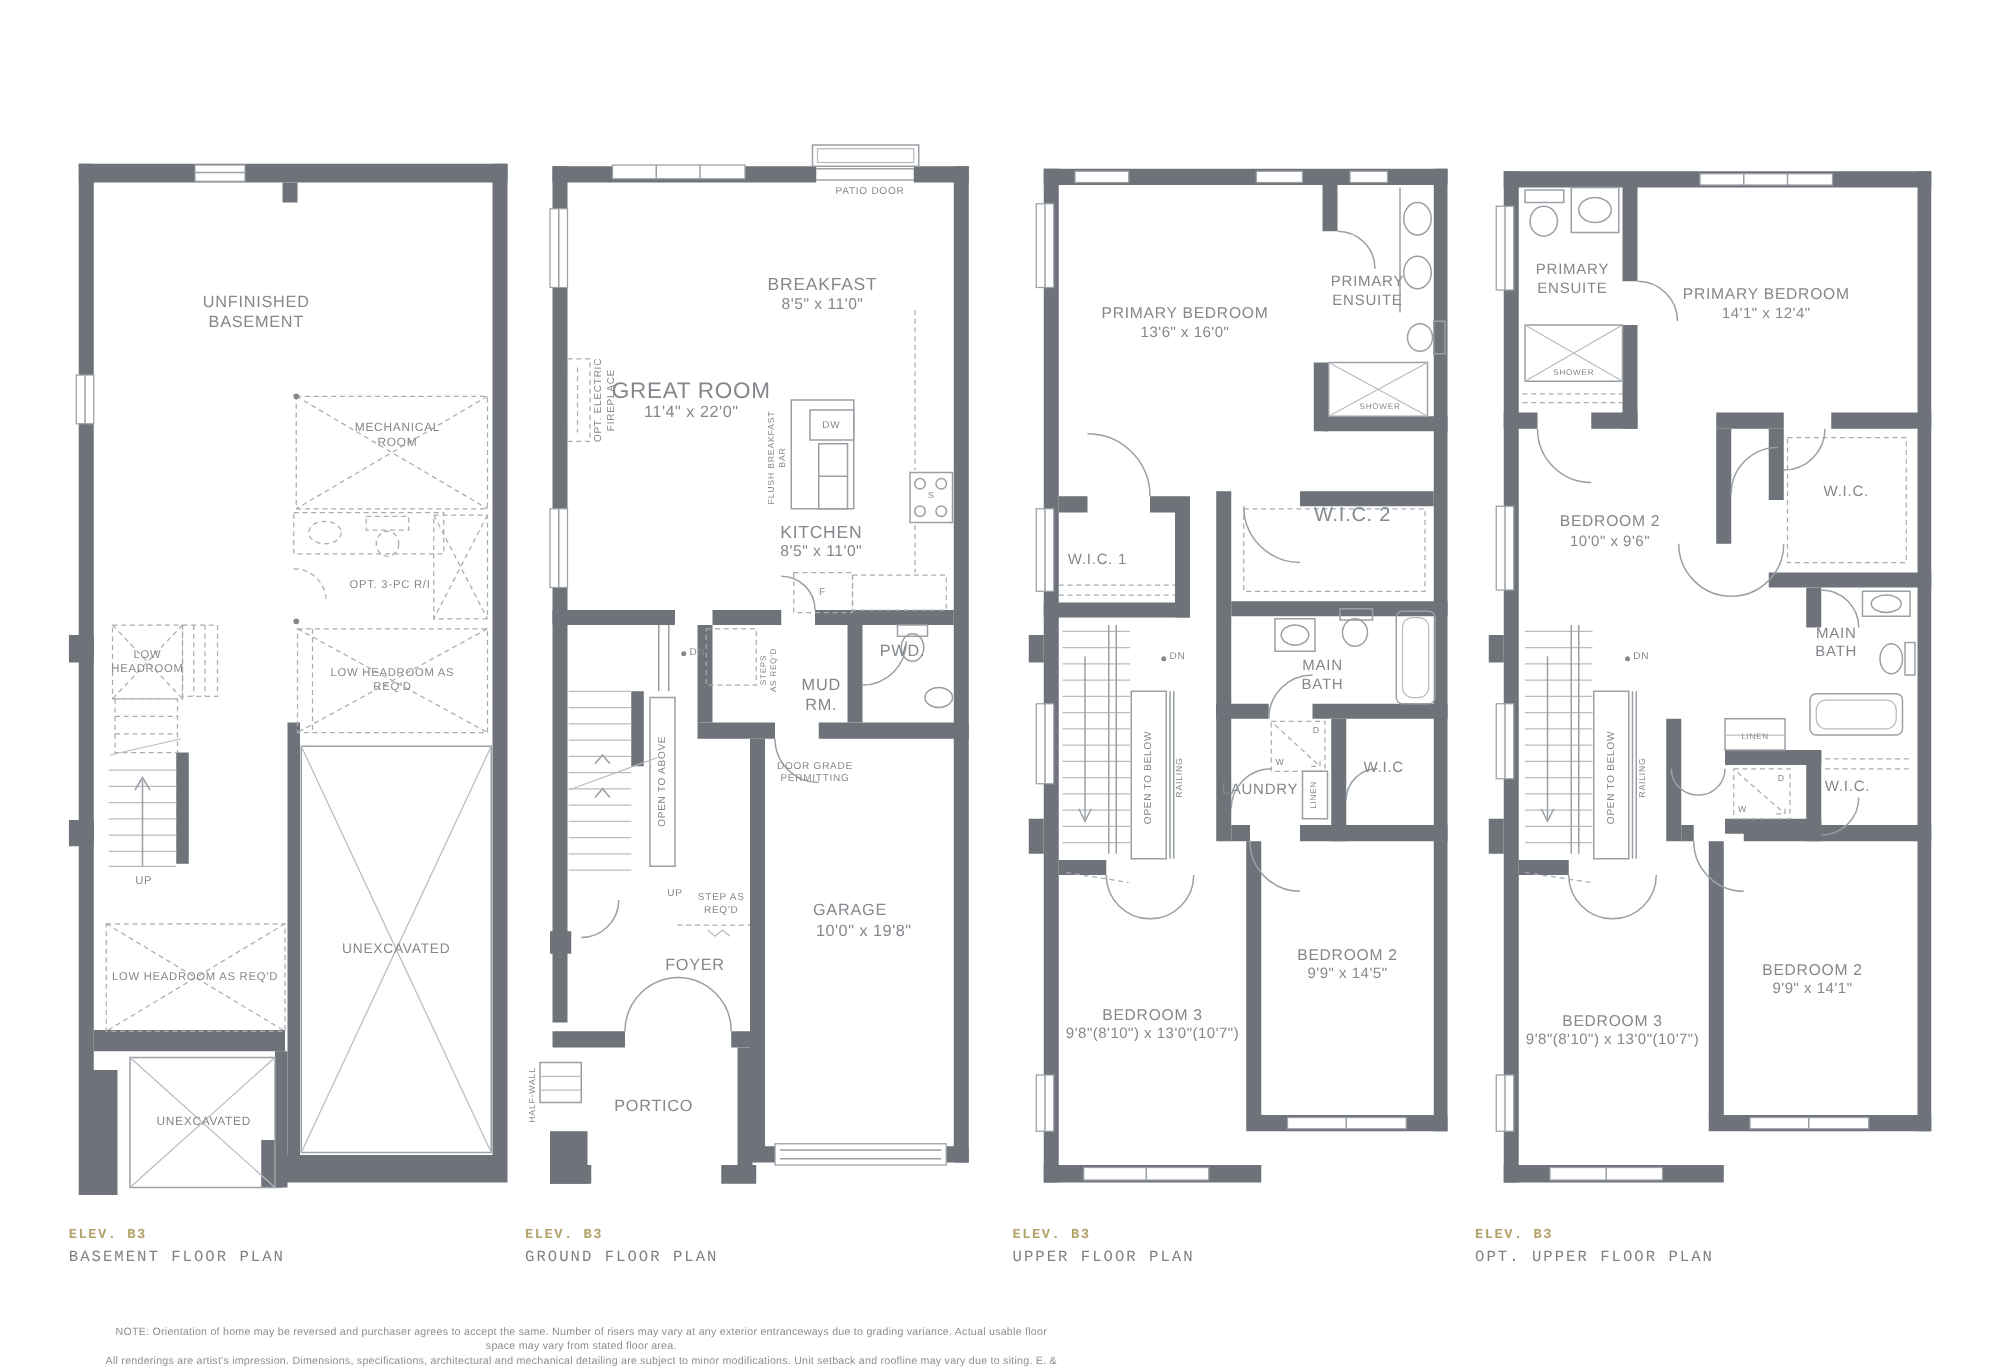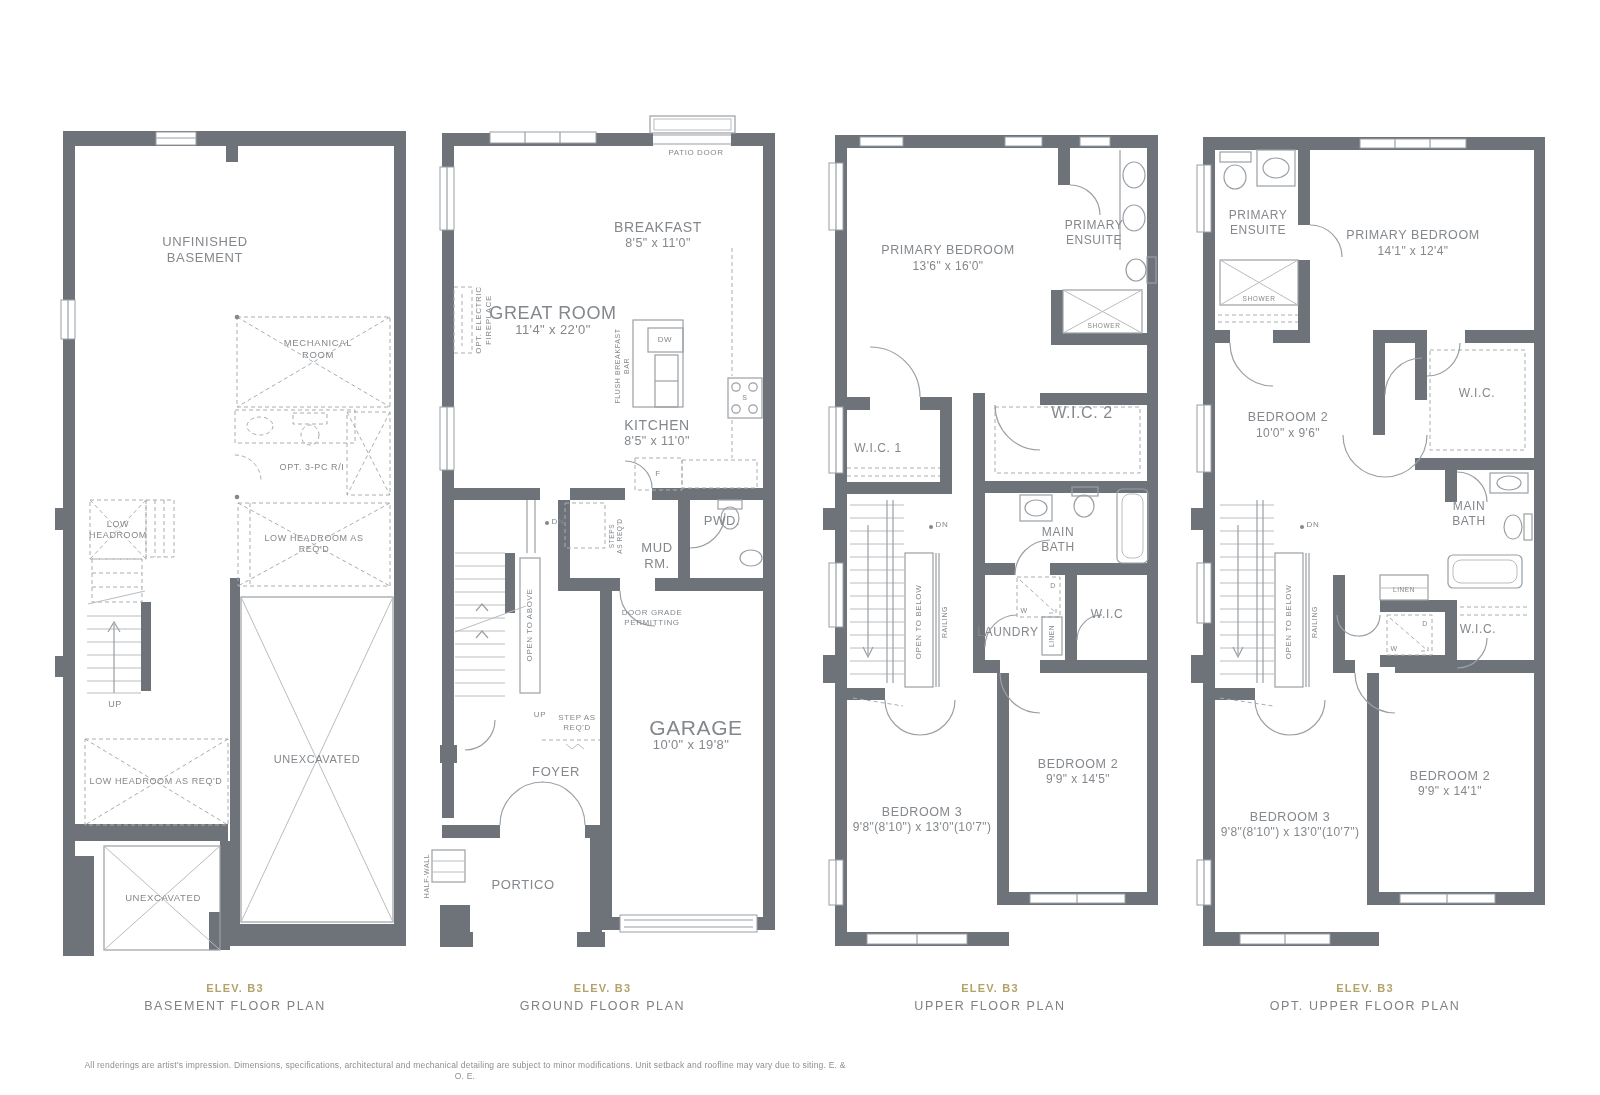--- a/index.html
+++ b/index.html
@@ -9,21 +9,21 @@
   .plan svg{position:absolute;left:0;top:0;}
   .lbl{position:absolute;transform:translate(-50%,-50%);color:#84888c;letter-spacing:.6px;text-align:center;white-space:pre-line;line-height:1.25;}
   .lbl.rot{transform:translate(-50%,-50%) rotate(-90deg);white-space:pre;}
   .lbl.dim{letter-spacing:.4px;}
   .wall{fill:#6e737a;}
   .ln{stroke:#9aa0a5;fill:none;stroke-width:1.2;}
   .lt{stroke:#b9bcbf;fill:none;stroke-width:1;}
   .dsh{stroke:#a8adb1;fill:none;stroke-width:1;stroke-dasharray:4 3;}
   .win{fill:#ffffff;stroke:#9aa0a5;stroke-width:1;}
   .dot{fill:#84888c;}
-  .caption{position:absolute;text-align:center;}
+  .caption{position:absolute;text-align:left;font-family:Liberation Mono, monospace;}
   .cap-elev{font-size:11px;font-weight:bold;letter-spacing:1.2px;color:#b3a269;}
   .cap-name{font-size:12.5px;letter-spacing:1.6px;color:#7e8286;margin-top:5px;}
   .note{position:absolute;left:80px;top:1060px;width:770px;text-align:center;font-size:8.5px;line-height:1.35;letter-spacing:.2px;color:#8b8f93;}
 </style>
 </head>
 <body>
 
 <div class="page">
 
 
@@ -243,21 +243,21 @@
 RM.</div>
     <div class="lbl rot" style="left:196px;top:428px;font-size:6.5px">STEPS
 AS REQ'D</div>
     <div class="lbl" style="left:138px;top:414px;font-size:8px">DN</div>
     <div class="lbl rot" style="left:110px;top:517px;font-size:8px">OPEN TO ABOVE</div>
     <div class="lbl" style="left:120px;top:607px;font-size:8px">UP</div>
     <div class="lbl" style="left:157px;top:615px;font-size:8px">STEP AS
 REQ'D</div>
     <div class="lbl" style="left:232px;top:510px;font-size:8px">DOOR GRADE
 PERMITTING</div>
-    <div class="lbl" style="left:276px;top:620px;font-size:21px">GARAGE</div>
+    <div class="lbl" style="left:260px;top:620px;font-size:13px">GARAGE</div>
     <div class="lbl dim" style="left:271px;top:637px;font-size:13px">10'0" x 19'8"</div>
     <div class="lbl" style="left:136px;top:664px;font-size:13px">FOYER</div>
     <div class="lbl" style="left:103px;top:777px;font-size:13px">PORTICO</div>
     <div class="lbl rot" style="left:7px;top:768px;font-size:7px">HALF-WALL</div>
   </div>
 
   <div class="plan" style="left:810px;top:110px;width:360px;height:850px">
     <svg width="360" height="850" viewBox="0 0 360 850">
       <g>
         <rect class="wall" x="25" y="25" width="323" height="13"></rect>
@@ -544,16 +544,17 @@
   <div class="caption" style="left:810px;top:982px;width:360px">
     <div class="cap-elev">ELEV. B3</div>
     <div class="cap-name">UPPER FLOOR PLAN</div>
   </div>
   <div class="caption" style="left:1180px;top:982px;width:370px">
     <div class="cap-elev">ELEV. B3</div>
     <div class="cap-name">OPT. UPPER FLOOR PLAN</div>
   </div>
 
   <div class="note">
+    <div>NOTE: Orientation of home may be reversed and purchaser agrees to accept the same. Number of risers may vary at any exterior entranceways due to grading variance. Actual usable floor space may vary from stated floor area.</div>
     <div>All renderings are artist's impression. Dimensions, specifications, architectural and mechanical detailing are subject to minor modifications. Unit setback and roofline may vary due to siting. E. &amp; O. E.</div>
   </div>
 
 </div>
 
 </body></html>

